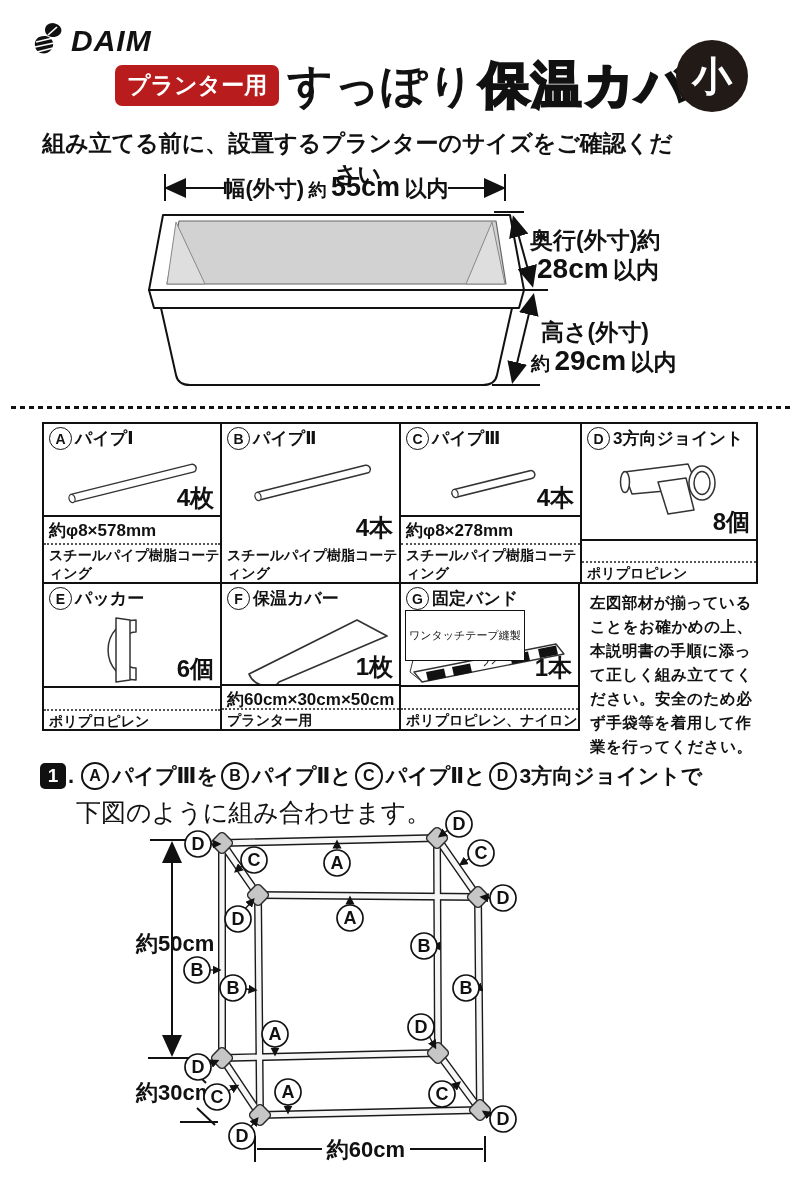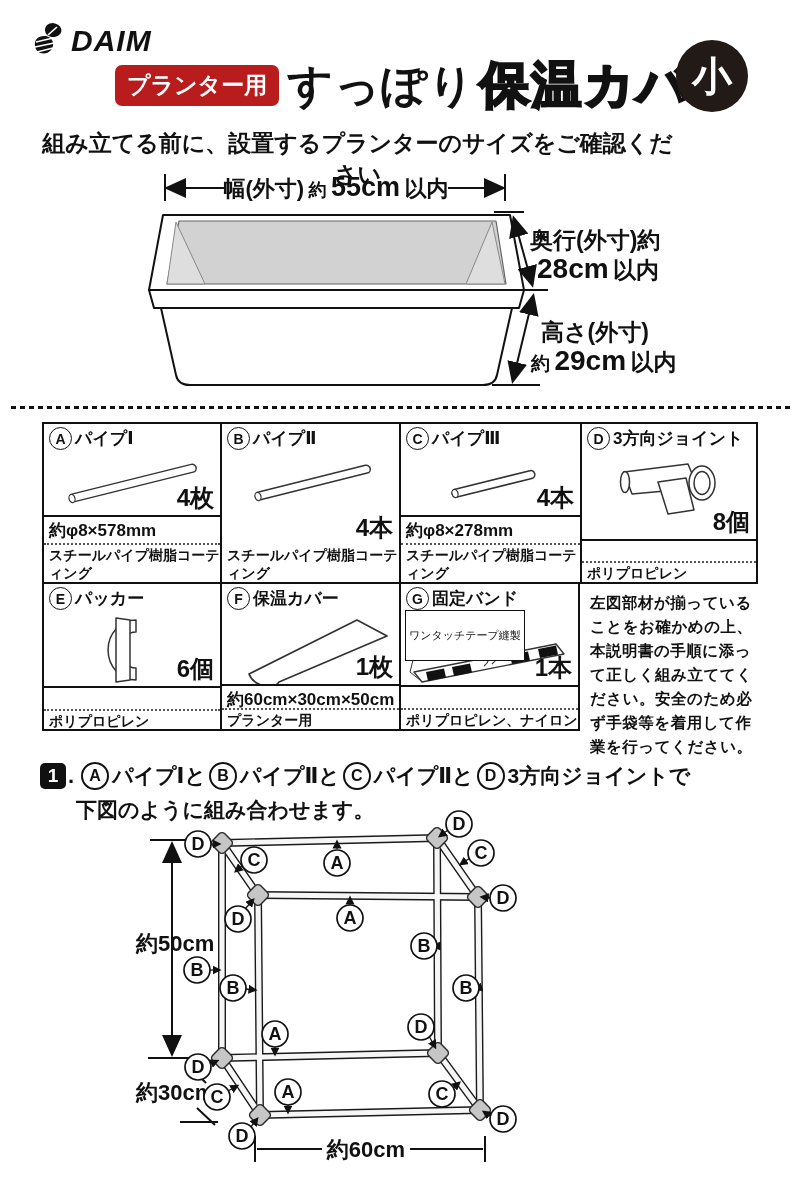--- a/index.html
+++ b/index.html
@@ -44,21 +44,21 @@
   .cell-mat{font-size:14px;font-weight:700;padding:2px 0 0 5px;line-height:1.25;}
   .img-wrap{display:flex;justify-content:center;margin-top:2px;}
   .tag{position:absolute;left:4px;top:26px;border:1.2px solid #111;font-size:11px;font-weight:400;padding:17px 3px;background:#fff;white-space:nowrap;}
 
   
   .step{position:absolute;left:40px;top:762px;width:740px;font-weight:800;}
   .stepline{display:flex;align-items:center;font-size:21px;font-weight:800;}
   .stepnum{display:inline-flex;align-items:center;justify-content:center;width:26px;height:26px;background:#111;color:#fff;border-radius:5px;font-size:19px;font-weight:900;flex:0 0 auto;}
   .stepdot{font-size:22px;font-weight:900;margin:0 4px 0 2px;}
   .circ2{display:inline-flex;align-items:center;justify-content:center;width:24px;height:24px;border:2px solid #111;border-radius:50%;font-size:16px;font-weight:800;margin:0 3px;flex:0 0 auto;}
-  .stepline2{font-size:21px;font-weight:700;margin:6px 0 16px 36px;}
+  .stepline2{font-size:25px;font-weight:400;margin:6px 0 16px 36px;}
 
   
   .diagram{position:absolute;left:0;top:800px;pointer-events:none;}
   .po{stroke:#1a1a1a;stroke-width:8;fill:none;stroke-linecap:round;}
   .pi{stroke:#f6f6f6;stroke-width:5.2;fill:none;stroke-linecap:round;}
   .joint{fill:#c6c6c6;stroke:#2b2b2b;stroke-width:1.5;}
   .lblc{fill:#fff;stroke:#111;stroke-width:1.7;}
   .lblt{font-size:18px;font-weight:800;fill:#111;text-anchor:middle;}
   .leader{stroke:#111;stroke-width:1.3;}
   .dline{stroke:#111;stroke-width:2;}
@@ -285,21 +285,21 @@
     </div>
 
     <div class="note-cell">左図部材が揃っていることをお確かめの上、本説明書の手順に添って正しく組み立ててください。安全のため必ず手袋等を着用して作業を行ってください。</div>
   </div>
 
   <div class="step">
     <div class="stepline">
       <span class="stepnum">1</span>
       <span class="stepdot">.</span>
       <span class="circ2">A</span>
-        <span>パイプⅠと</span>
+        <span>パイプⅢを</span>
       <span class="circ2">B</span>
         <span>パイプⅡと</span>
       <span class="circ2">C</span>
         <span>パイプⅡと</span>
       <span class="circ2">D</span>
         <span>3方向ジョイントで</span>
     </div>
     <div class="stepline2">下図のように組み合わせます。</div>
   </div>
 

